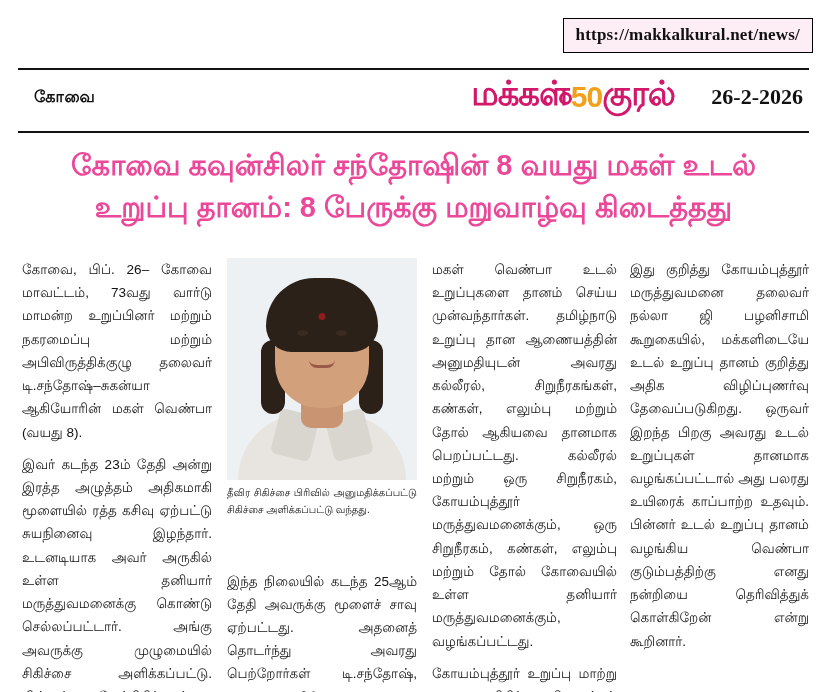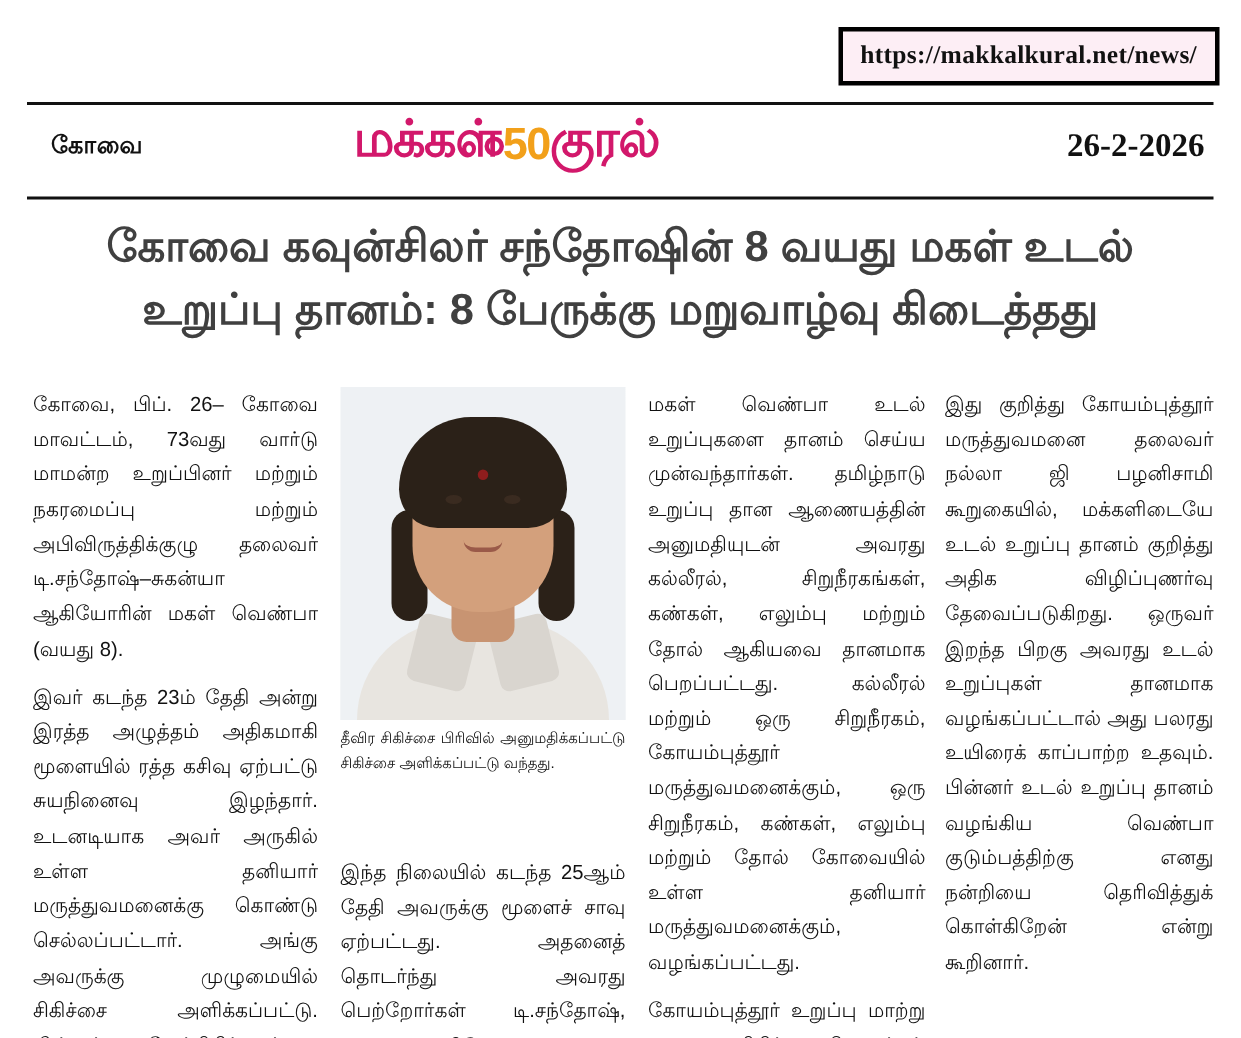--- a/index.html
+++ b/index.html
@@ -16,21 +16,21 @@
     color: #111;
     overflow: hidden;
   }
 
   
   .url-bar {
     position: absolute;
     top: 18px;
     right: 14px;
     background: #fdeef5;
-    border: 3px solid #000000;
+    border: 1px solid #000000;
     padding: 6px 12px 7px 12px;
     font-size: 17px;
     font-weight: bold;
     color: #111;
     letter-spacing: 0.2px;
     font-family: "Liberation Serif", serif;
   }
 
   
   .masthead {
@@ -48,21 +48,21 @@
     font-weight: bold;
     color: #111;
     letter-spacing: 0.5px;
     margin-left: 12px;
   }
   .masthead-logo {
     position: absolute;
     left: 0;
     top: 0;
     width: 675px;
-    text-align: center;
+    text-align: right;
     font-size: 34px;
     font-weight: bold;
     color: #d2186b;
     letter-spacing: -1px;
     white-space: nowrap;
   }
   .masthead-logo .logo-50 {
     color: #f2a01a;
     font-size: 30px;
     position: relative;
@@ -102,21 +102,21 @@
   
   .headline {
     position: absolute;
     top: 144px;
     left: 22px;
     width: 783px;
     text-align: center;
     font-size: 29px;
     line-height: 1.45;
     font-weight: bold;
-    color: #404040;
+    color: #ec4899;
   }
 
   
   .body-wrap {
     position: absolute;
     top: 258px;
     left: 22px;
     width: 787px;
     height: 420px;
   }

